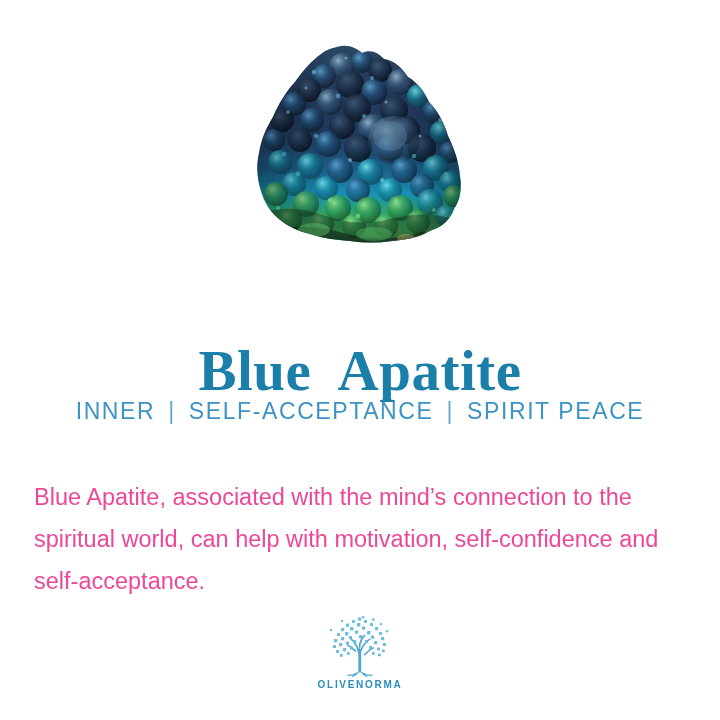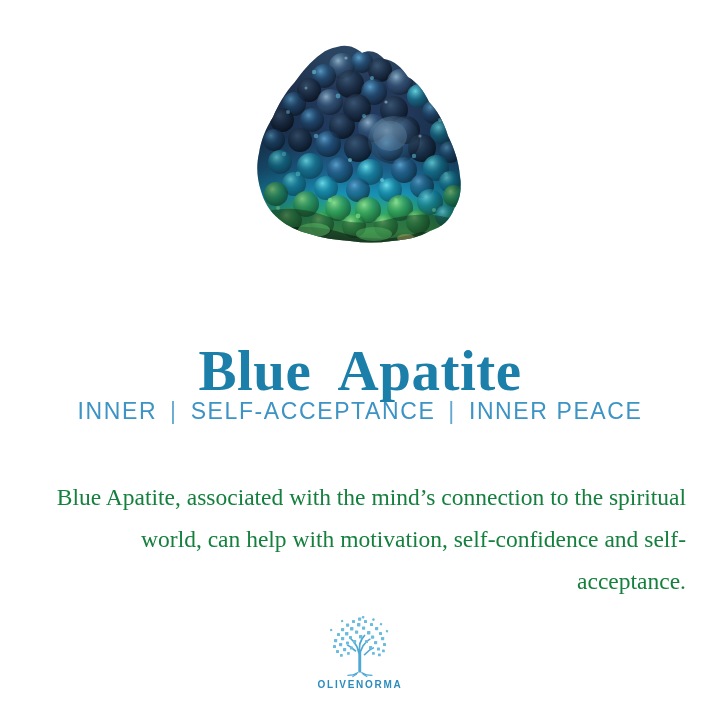--- a/index.html
+++ b/index.html
@@ -78,25 +78,25 @@
     color: #62A9D2;
     font-weight: 300;
   }
 
   
   .description {
     position: absolute;
     top: 452px;
     left: 34px;
     width: 652px;
-    text-align: right;
-    font-family: Liberation Serif, serif;
+    text-align: left;
+    font-family: Liberation Sans, sans-serif;
     font-size: 23.5px;
     line-height: 42px;
-    color: #15803d;
+    color: #ec4899;
   }
 
   
   .brand {
     position: absolute;
     top: 616px;
     left: 0;
     width: 720px;
     display: flex;
     flex-direction: column;
@@ -280,21 +280,21 @@
           </g>
 
           <rect x="0" y="0" width="212" height="202" fill="url(#sideShade)"></rect>
         </g>
       </svg>
     </div>
   </div>
 
   <h1 class="title">Blue  Apatite</h1>
 
-  <div class="keywords"><span>INNER</span><span class="kw-sep">|</span><span>SELF-ACCEPTANCE</span><span class="kw-sep">|</span><span>INNER PEACE</span></div>
+  <div class="keywords"><span>INNER</span><span class="kw-sep">|</span><span>SELF-ACCEPTANCE</span><span class="kw-sep">|</span><span>SPIRIT PEACE</span></div>
 
   <p class="description">Blue Apatite, associated with the mind’s connection to the spiritual world, can help with motivation, self-confidence and self-acceptance.</p>
 
   <div class="brand">
     <svg class="brand-mark" viewBox="0 0 64 62" xmlns="http://www.w3.org/2000/svg">
       <g fill="#4FA8D4">
 
         <path d="M30.3 56.5 L30.3 38 L28.2 31 L24.5 25.6 L22.0 23.0 L23.6 22.4 L26.6 25.2 L29.8 30.4 L30.6 33.5
                  L31.0 27.5 L33.2 22.2 L36.4 18.6 L37.6 19.4 L34.8 23.2 L32.6 28.4 L32.2 34.0
                  L34.4 29.2 L38.6 24.6 L42.0 22.2 L42.9 23.3 L39.0 26.2 L35.6 30.6 L33.2 36.0 L33.2 56.5 Z"></path>

